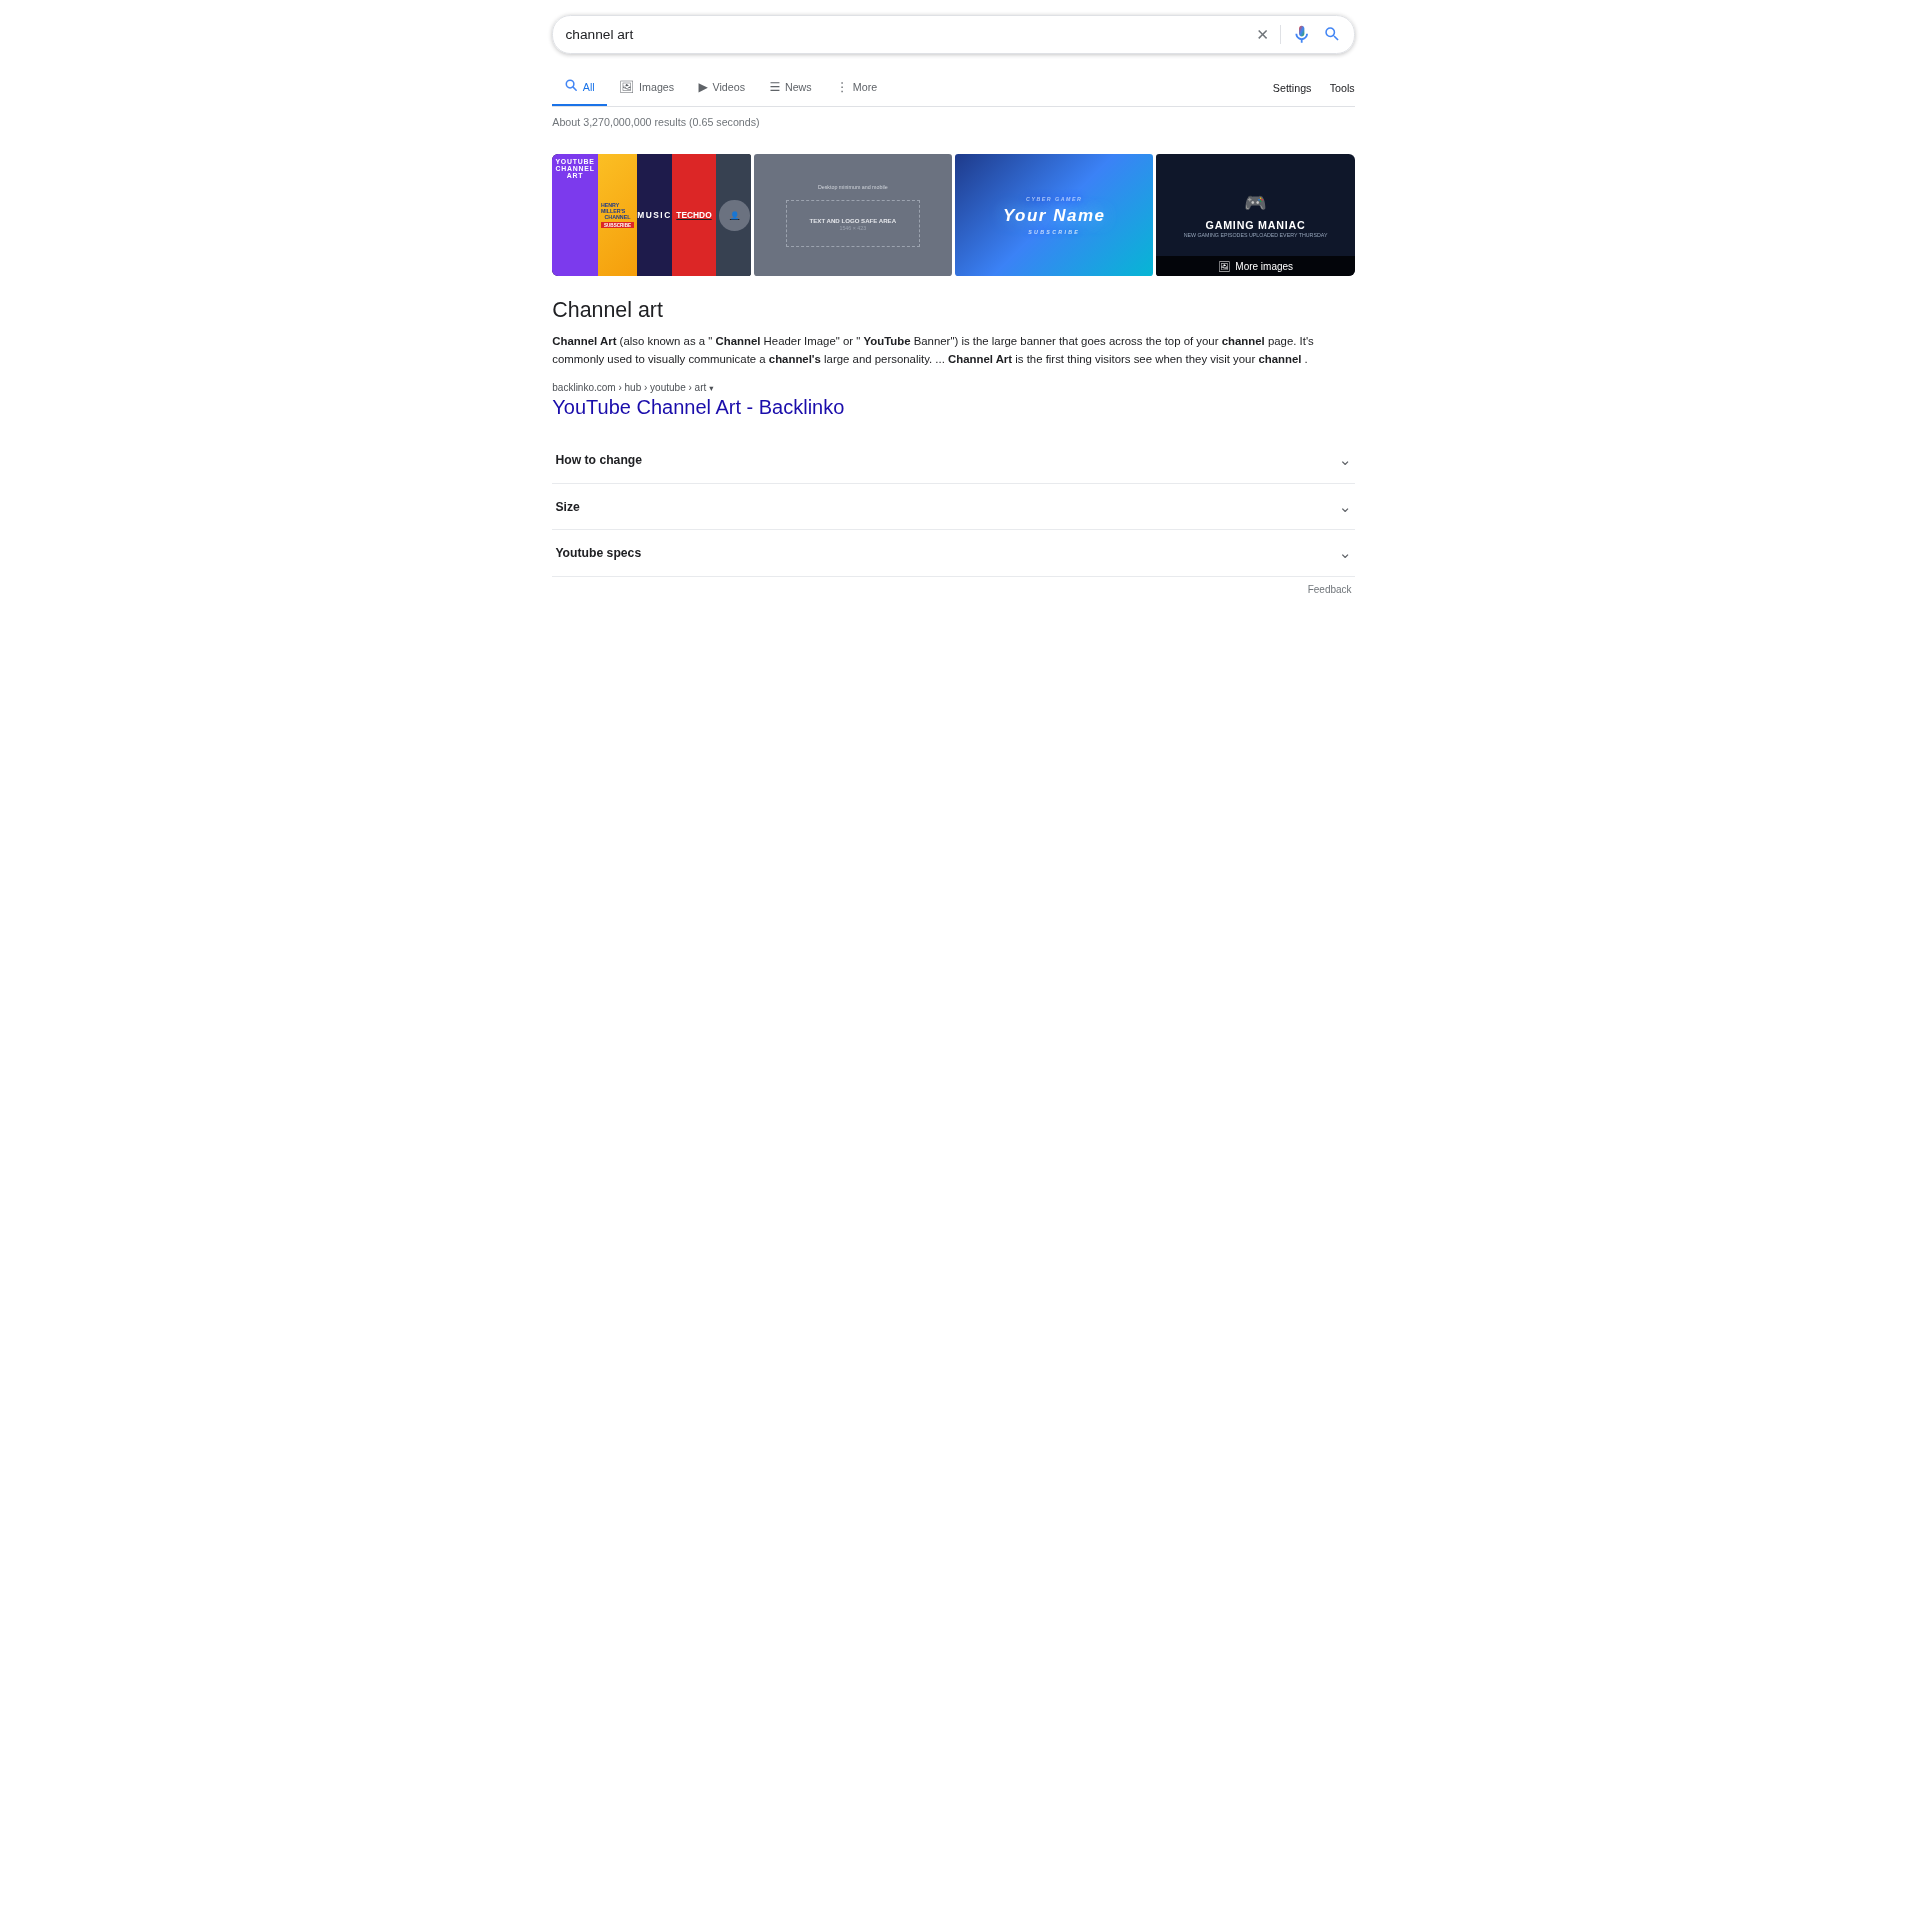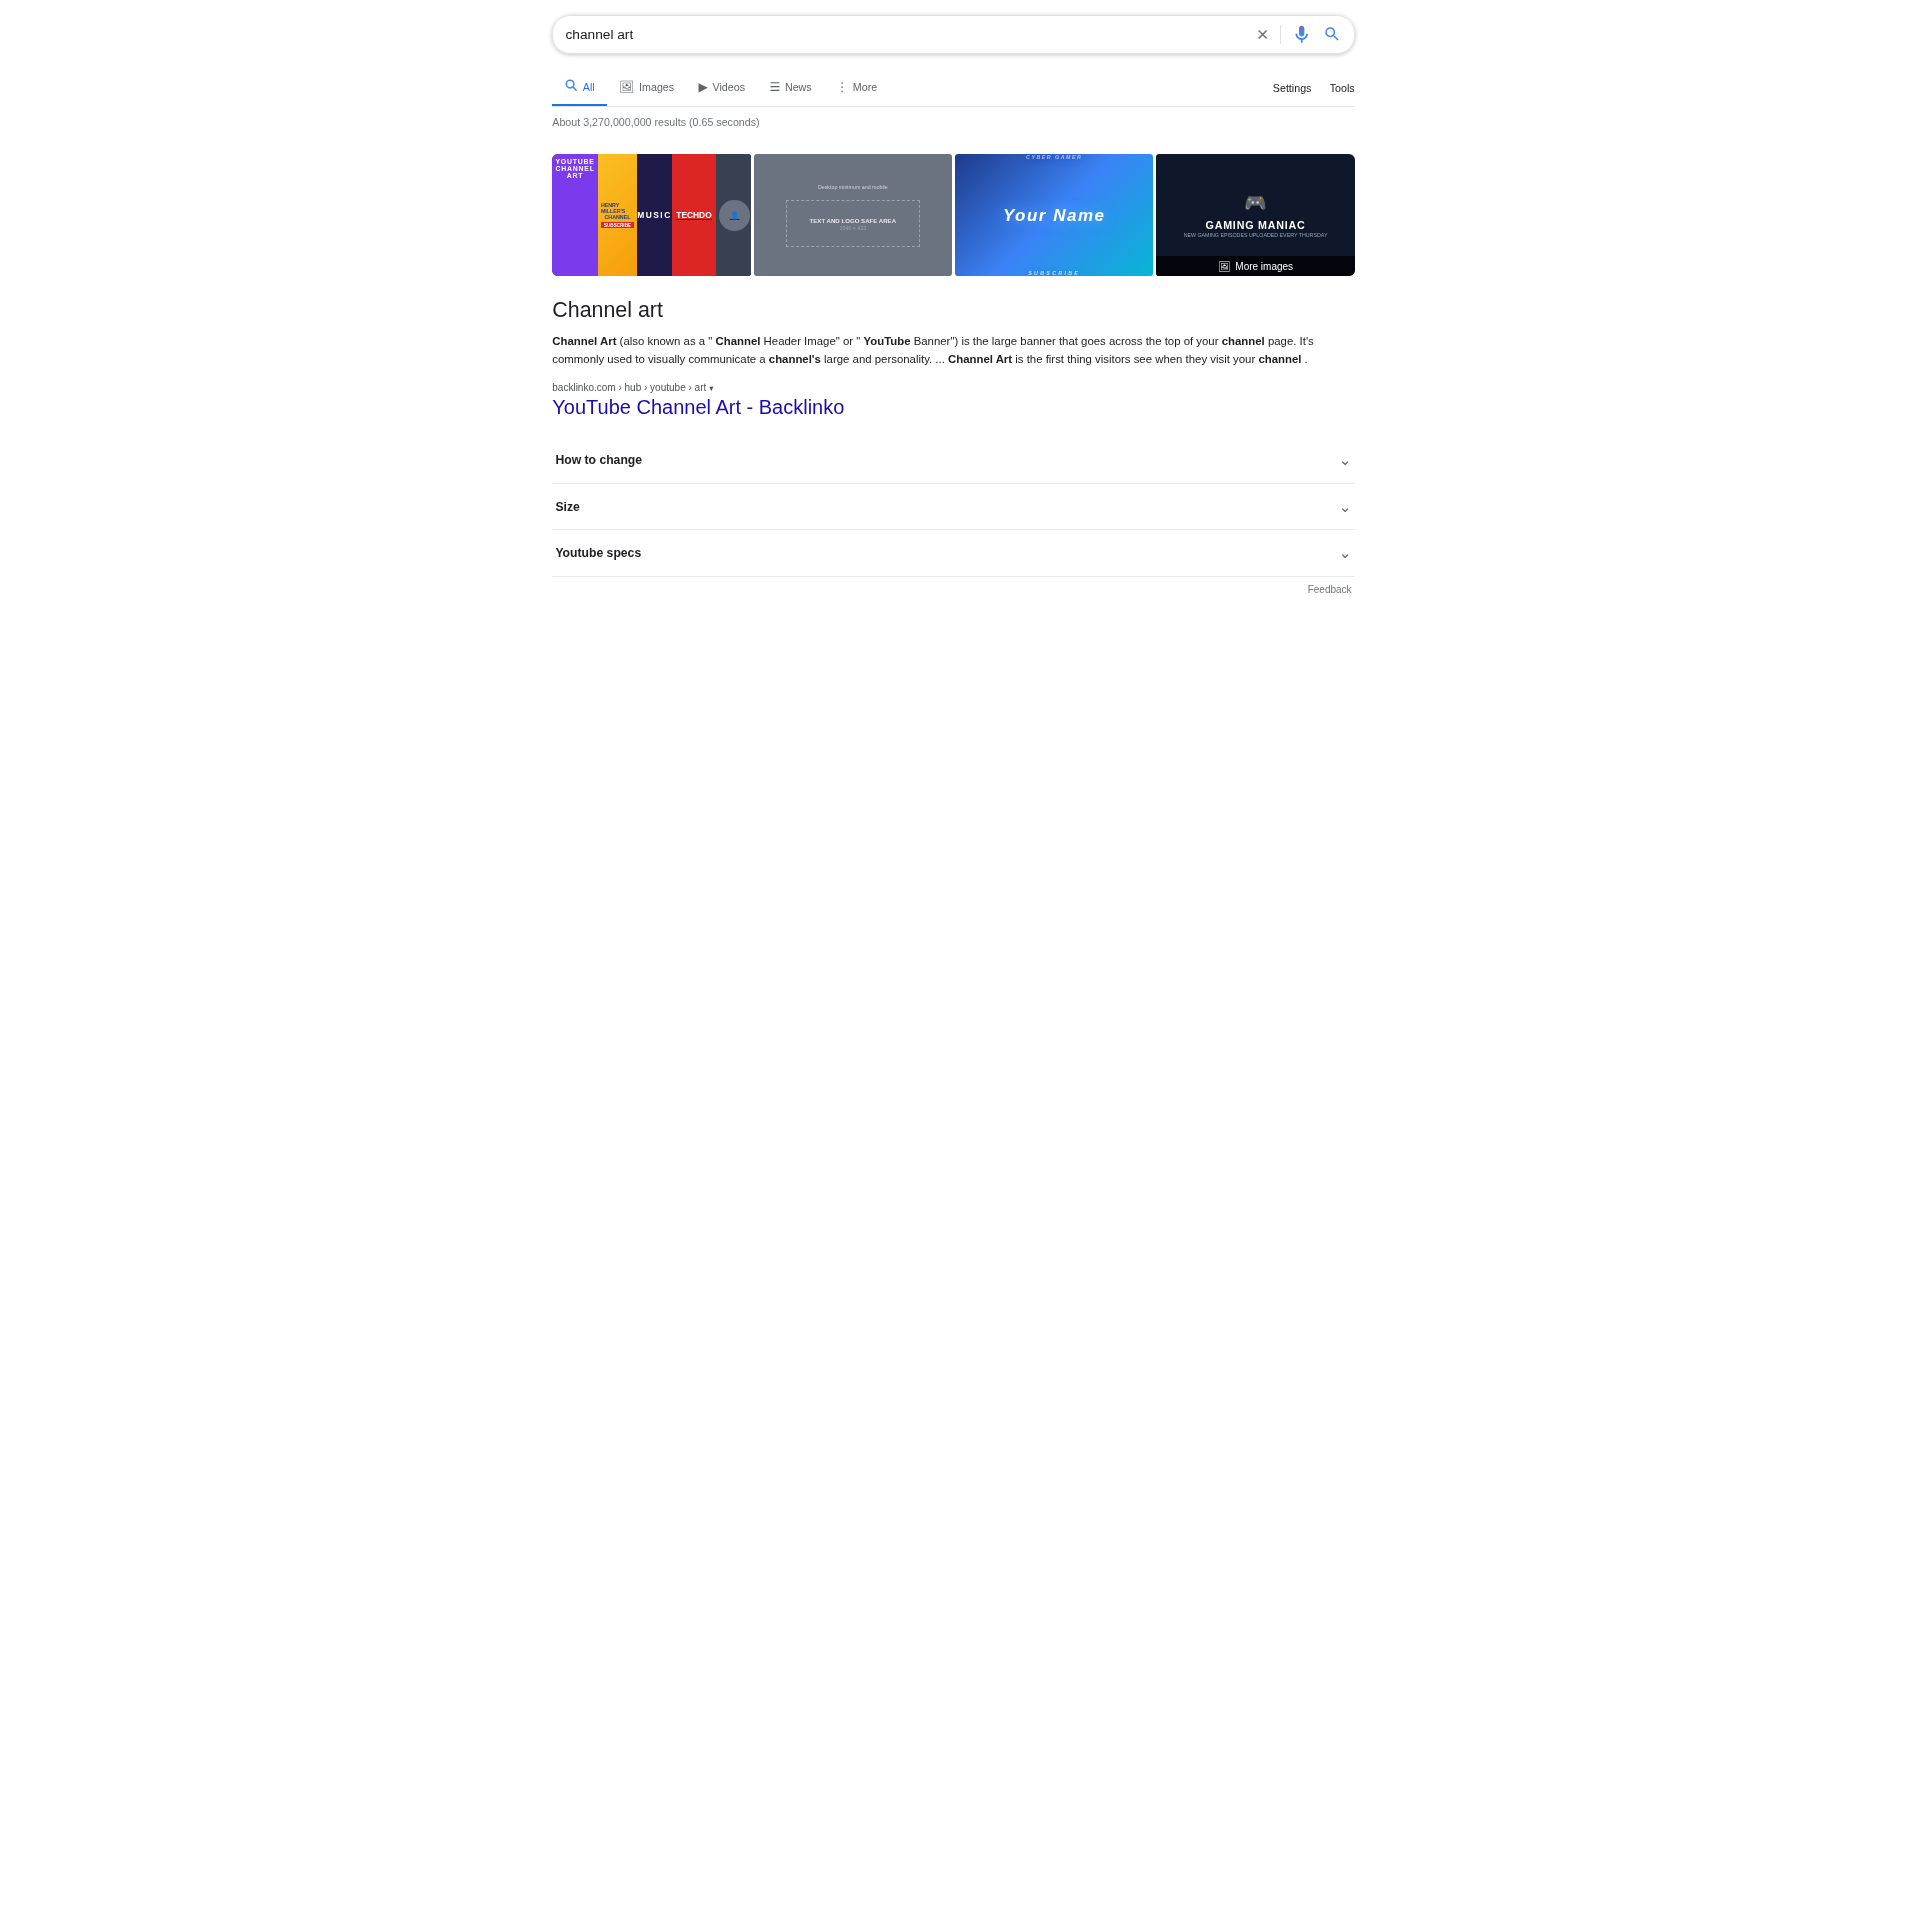--- a/index.html
+++ b/index.html
@@ -202,21 +202,21 @@
       border: 0.8px dashed #9ca3af;
       padding: 15.3px 23px;
       text-align: center;
     }
 
     
     .img3 {
       background: linear-gradient(135deg, #1e3a8a, #3b82f6, #06b6d4);
       display: flex;
       align-items: center;
-      justify-content: space-between;
+      justify-content: center;
       flex-direction: column;
       color: white;
       font-size: 10.7px;
       font-style: italic;
       font-weight: bold;
       letter-spacing: 1.5px;
       text-shadow: 0 0 7.6px rgba(0,0,255,0.5);
     }
     .img3-sub {
       font-size: 5.3px;

